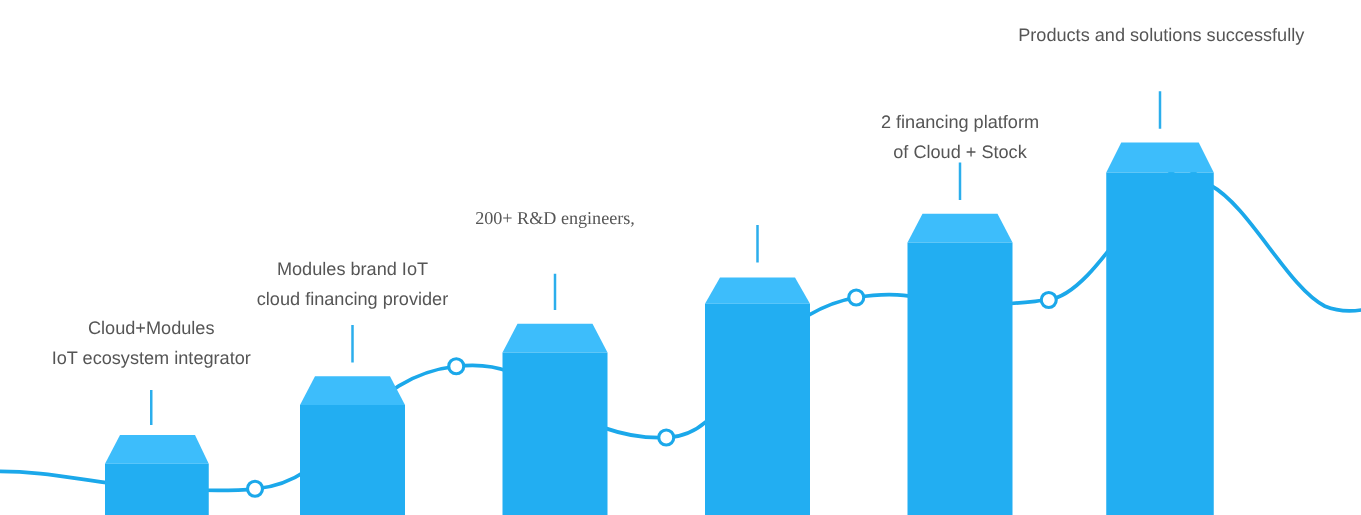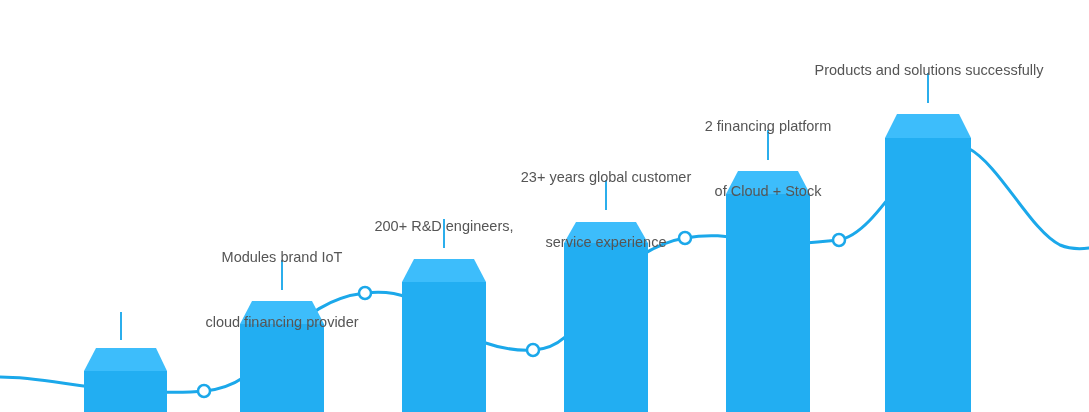--- a/index.html
+++ b/index.html
@@ -29,21 +29,20 @@
     position: absolute;
     text-align: center;
     color: #555555;
     font-size: 14.5px;
     line-height: 24px;
     white-space: nowrap;
     font-family: "Liberation Sans", sans-serif;
   }
   .label-line {
     display: block;
-    margin-top: 41px;
   }
 </style>
 </head>
 <body>
 
 <div id="stage">
 
   <svg id="chart-svg" viewBox="0 0 1089 412">
 
     <path d="M 0,377 C 40,377 70,386 120,390 C 160,393 185,393 205,391
@@ -90,36 +89,36 @@
       <line x1="928" y1="73" x2="928" y2="103" stroke="#2BAEEC" stroke-width="2"></line>
     </g>
 
     <circle cx="204" cy="391" r="6" fill="#FFFFFF" stroke="#1BA8EA" stroke-width="2.5"></circle>
     <circle cx="365" cy="293" r="6" fill="#FFFFFF" stroke="#1BA8EA" stroke-width="2.5"></circle>
     <circle cx="533" cy="350" r="6" fill="#FFFFFF" stroke="#1BA8EA" stroke-width="2.5"></circle>
     <circle cx="685" cy="238" r="6" fill="#FFFFFF" stroke="#1BA8EA" stroke-width="2.5"></circle>
     <circle cx="839" cy="240" r="6" fill="#FFFFFF" stroke="#1BA8EA" stroke-width="2.5"></circle>
   </svg>
 
+  <div class="milestone-label" style="left:21px; top:251px; width:200px;">
+    <span class="label-line">Cloud+Modules</span>
+    <span class="label-line">IoT ecosystem integrator</span>
+  </div>
 
   <div class="milestone-label" style="left:182px; top:204px; width:200px;">
     <span class="label-line">Modules brand IoT</span>
     <span class="label-line">cloud financing provider</span>
   </div>
 
-  <div class="milestone-label" style="left:339px; top:173px; width:210px;">
+  <div class="milestone-label" style="left:339px; top:163px; width:210px;font-family:Liberation Serif, serif;">
     <span class="label-line">200+ R&amp;D engineers,</span>
   </div>
 
-  <div class="milestone-label" style="left:486px; top:124px; width:240px;">
-    <span class="label-line">23+ years global customer</span>
-    <span class="label-line">service experience</span>
-  </div>
 
-  <div class="milestone-label" style="left:668px; top:73px; width:200px;">
+  <div class="milestone-label" style="left:668px; top:86px; width:200px;">
     <span class="label-line">2 financing platform</span>
     <span class="label-line">of Cloud + Stock</span>
   </div>
 
   <div class="milestone-label" style="left:789px; top:17px; width:280px;">
     <span class="label-line">Products and solutions successfully</span>
   </div>
 
 </div>
 

